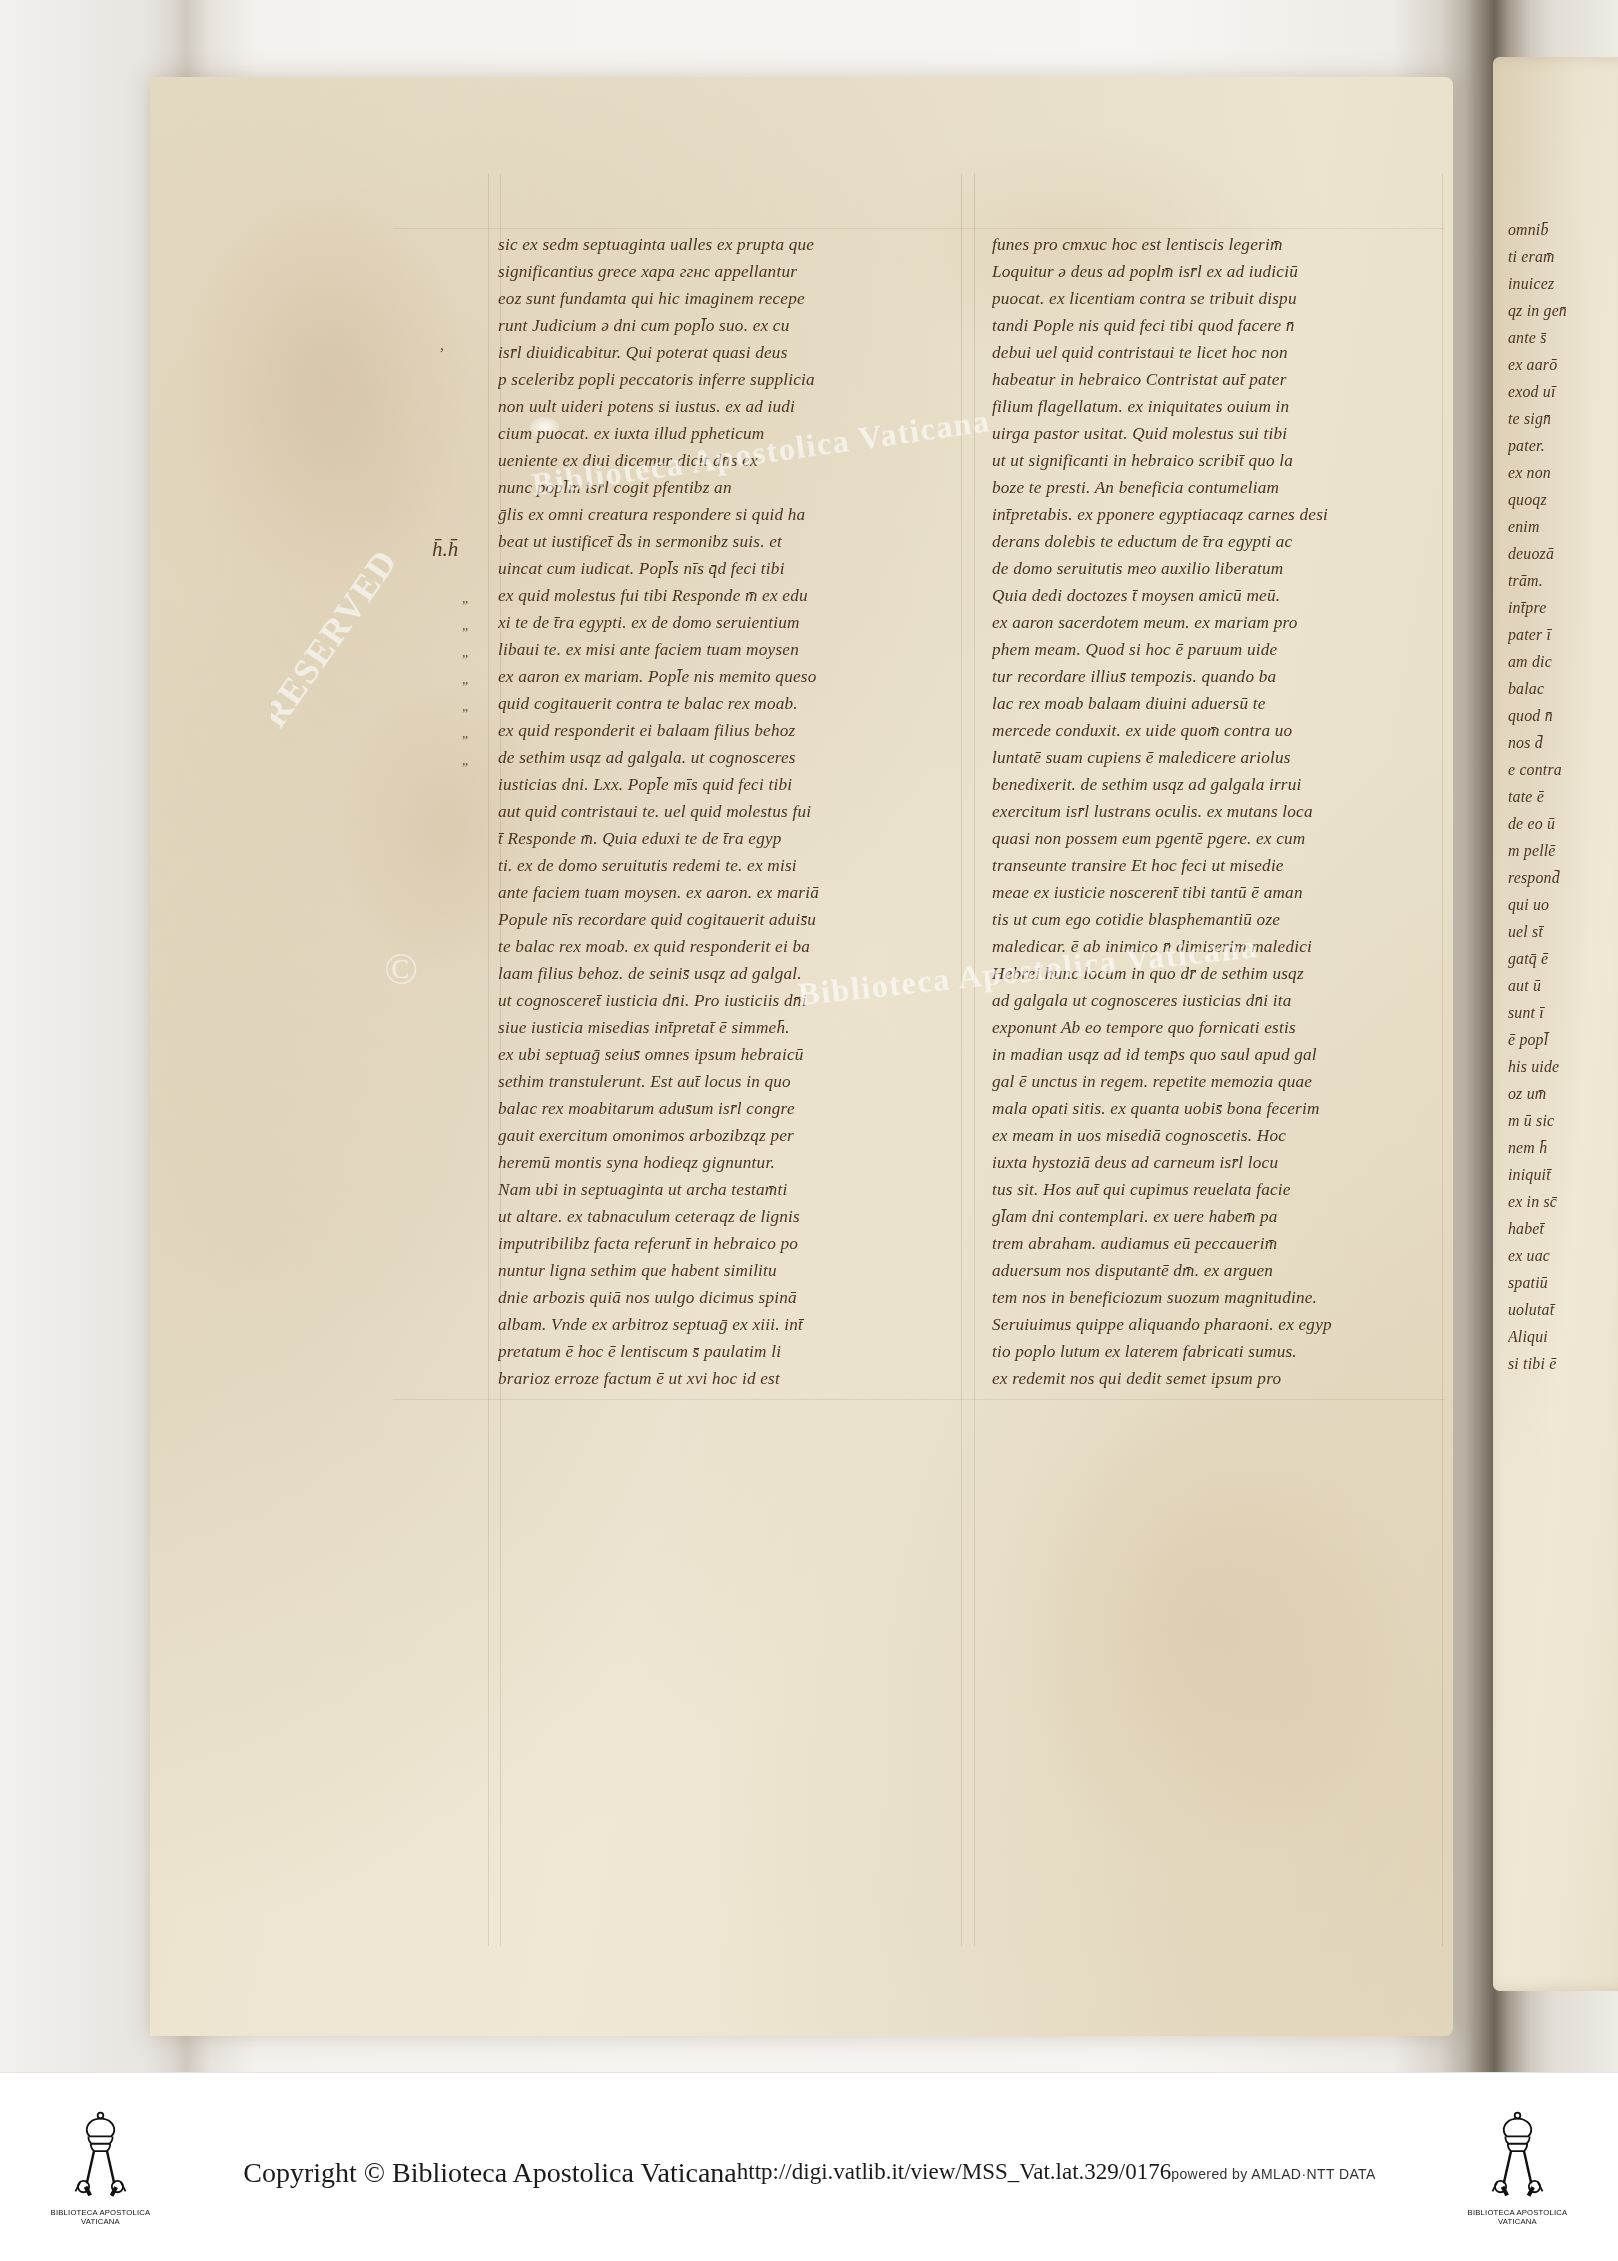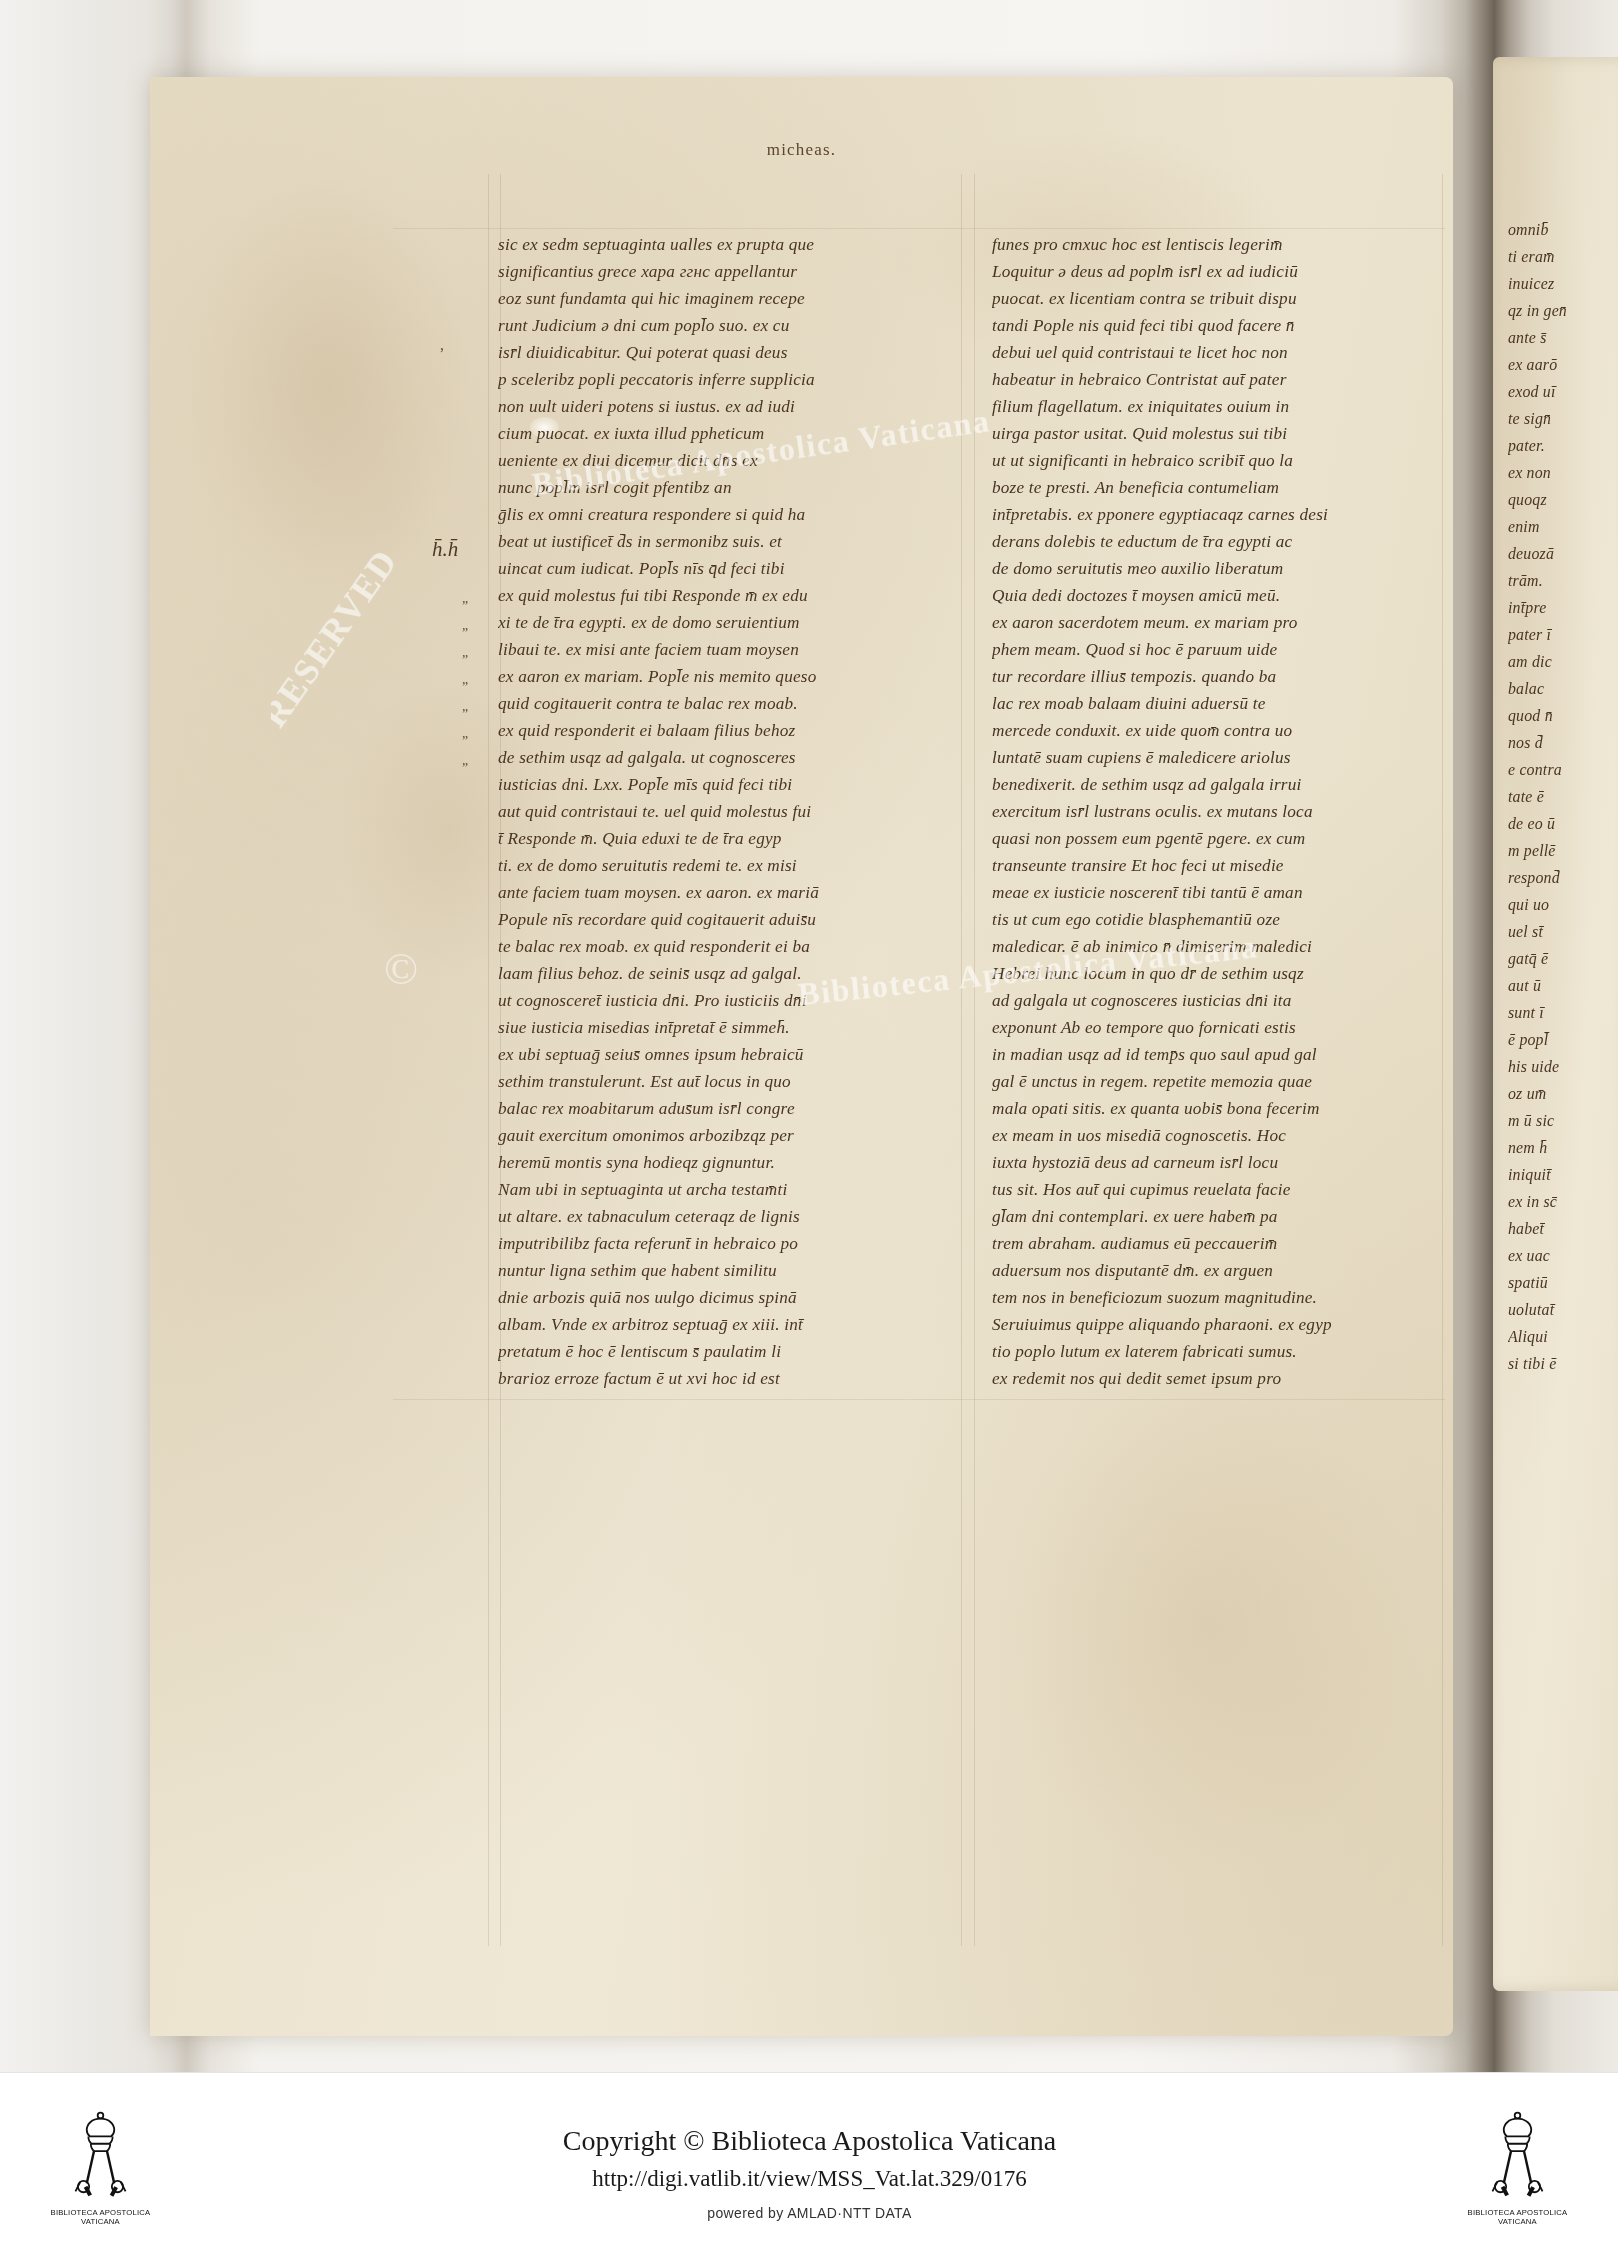--- a/index.html
+++ b/index.html
@@ -230,21 +230,21 @@
     border-top: 0.8px solid #e4e4e4;
   }
   #footer-inner {
     position: absolute;
     left: 0; top: 0;
     width: 1619px;
     height: 189px;
     display: flex;
     align-items: center;
     justify-content: center;
-    flex-direction: column;
+    flex-direction: row;
     border-radius: 9px;
   }
   #copyright-line {
     font-family: "Liberation Serif", serif;
     font-size: 28px;
     color: #1a1a1a;
     margin-top: 11.3px;
   }
   #url-line {
     font-family: "Liberation Serif", serif;
@@ -343,21 +343,20 @@
       <div class="stain" style="left:380px;top:340px;width:29px;height:21px;background:radial-gradient(ellipse,rgba(255,253,248,0.95),rgba(250,246,236,0.2) 75%);"></div>
 
       <div class="rule-v" style="left:338px;top:97px;height:1772px;"></div>
       <div class="rule-v" style="left:350px;top:97px;height:1772px;"></div>
       <div class="rule-v" style="left:811px;top:97px;height:1772px;"></div>
       <div class="rule-v" style="left:824px;top:97px;height:1772px;"></div>
       <div class="rule-v" style="left:1292px;top:97px;height:1772px;"></div>
       <div class="rule-h" style="left:243px;top:151px;width:1052px;"></div>
       <div class="rule-h" style="left:243px;top:1322px;width:1052px;"></div>
 
-      <div class="folio-header">micheas.</div>
 
       <div class="tick-mark">,</div>
       <div class="initial-mark">h̄.h̄</div>
       <div class="marginal-marks" id="marginal-marks">
           <div>„</div>
           <div>„</div>
           <div>„</div>
           <div>„</div>
           <div>„</div>
           <div>„</div>

